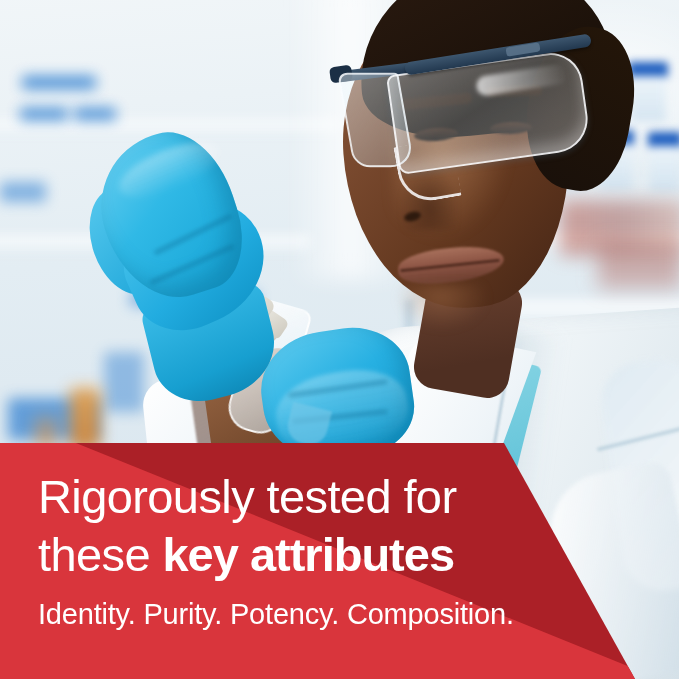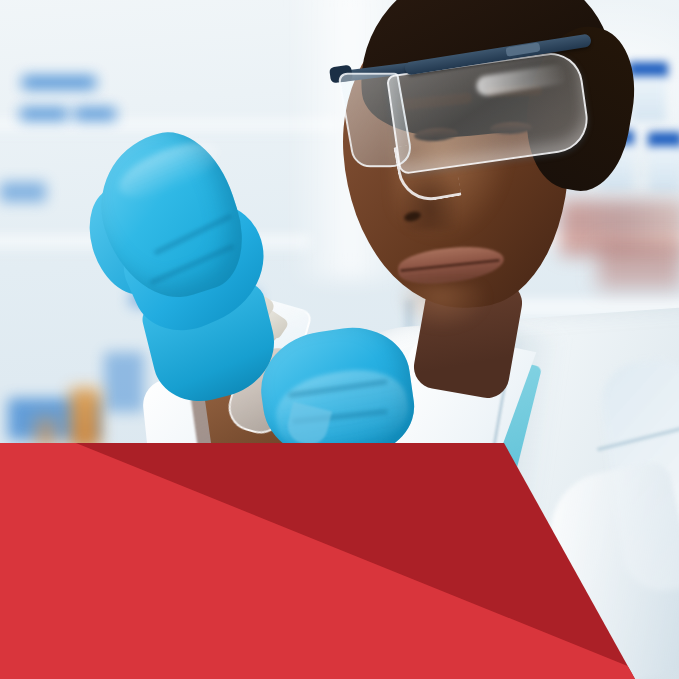--- a/index.html
+++ b/index.html
@@ -626,14 +626,19 @@
     <div class="glove-upper-knuckle"></div>
     <div class="finger-line fl1"></div>
     <div class="finger-line fl2"></div>
   </div>
 
   <div class="banner">
     <div class="band-light"></div>
 
   </div>
 
+  <div class="banner-text">
+    <div class="headline">Rigorously tested for</div>
+    <div class="headline"><span>these </span><span class="bold">key attributes</span></div>
+    <div class="subhead">Identity. Purity. Potency. Composition.</div>
+  </div>
 
 </div>
 
 </body></html>

